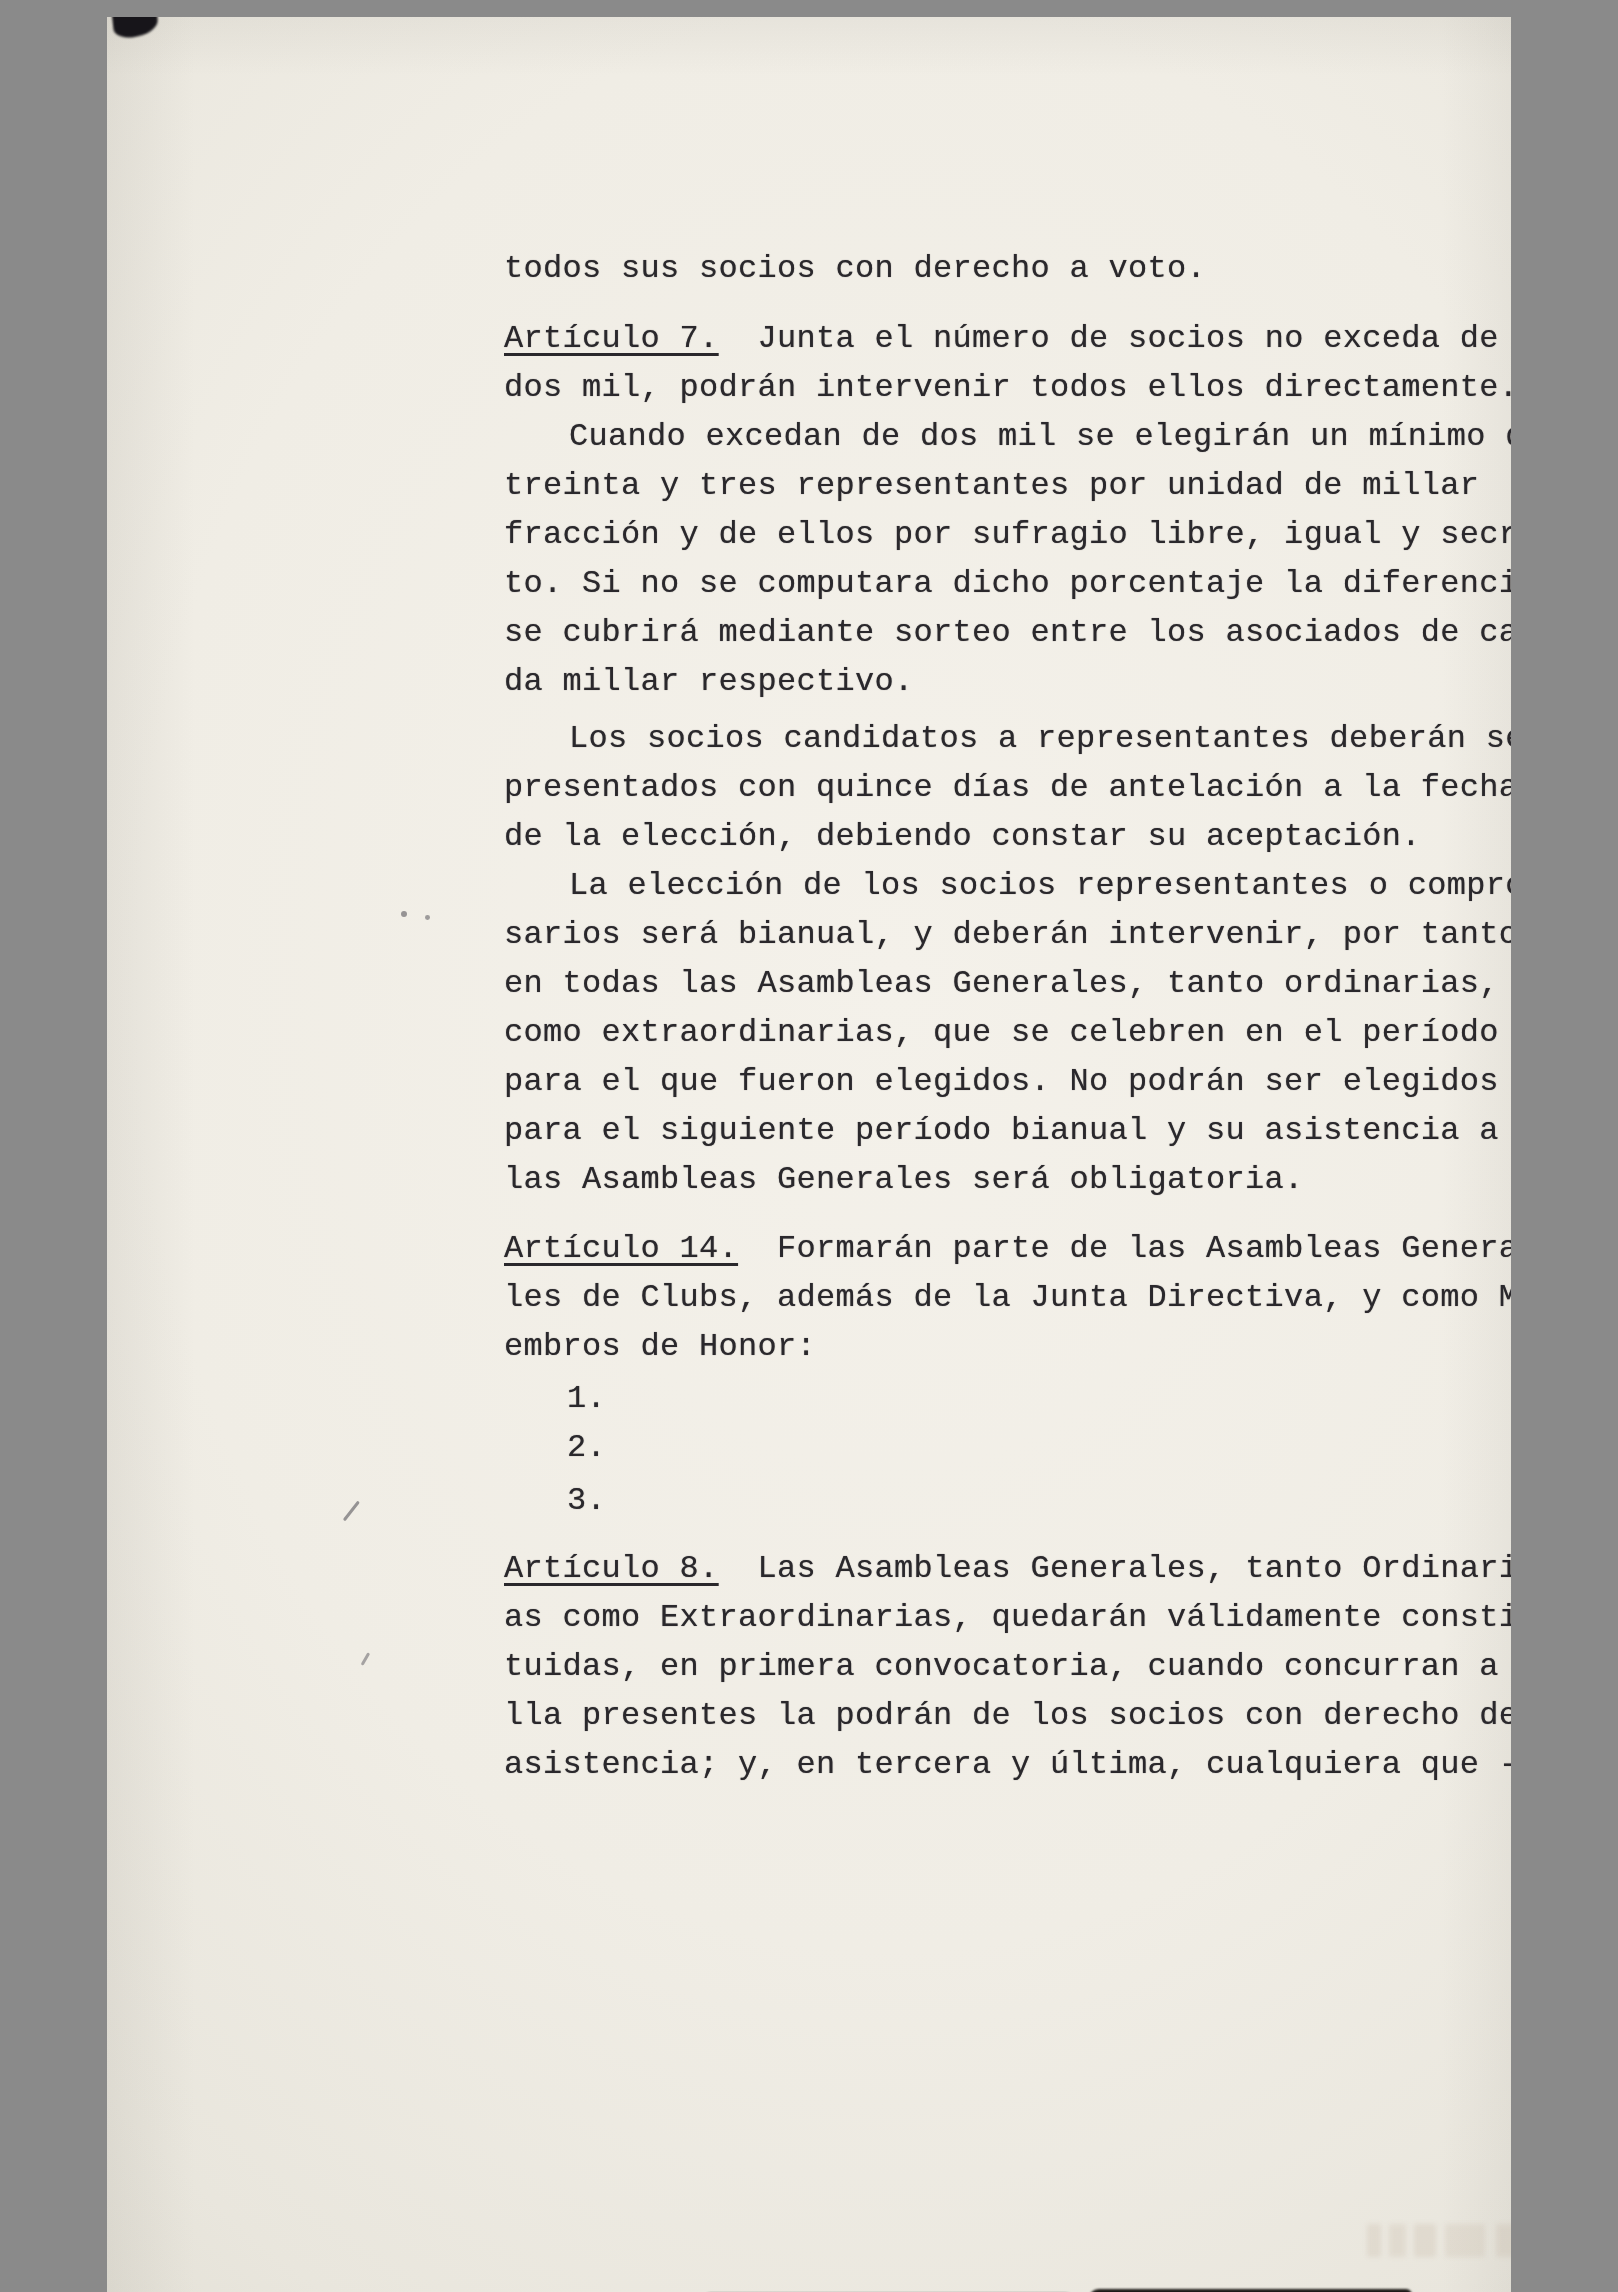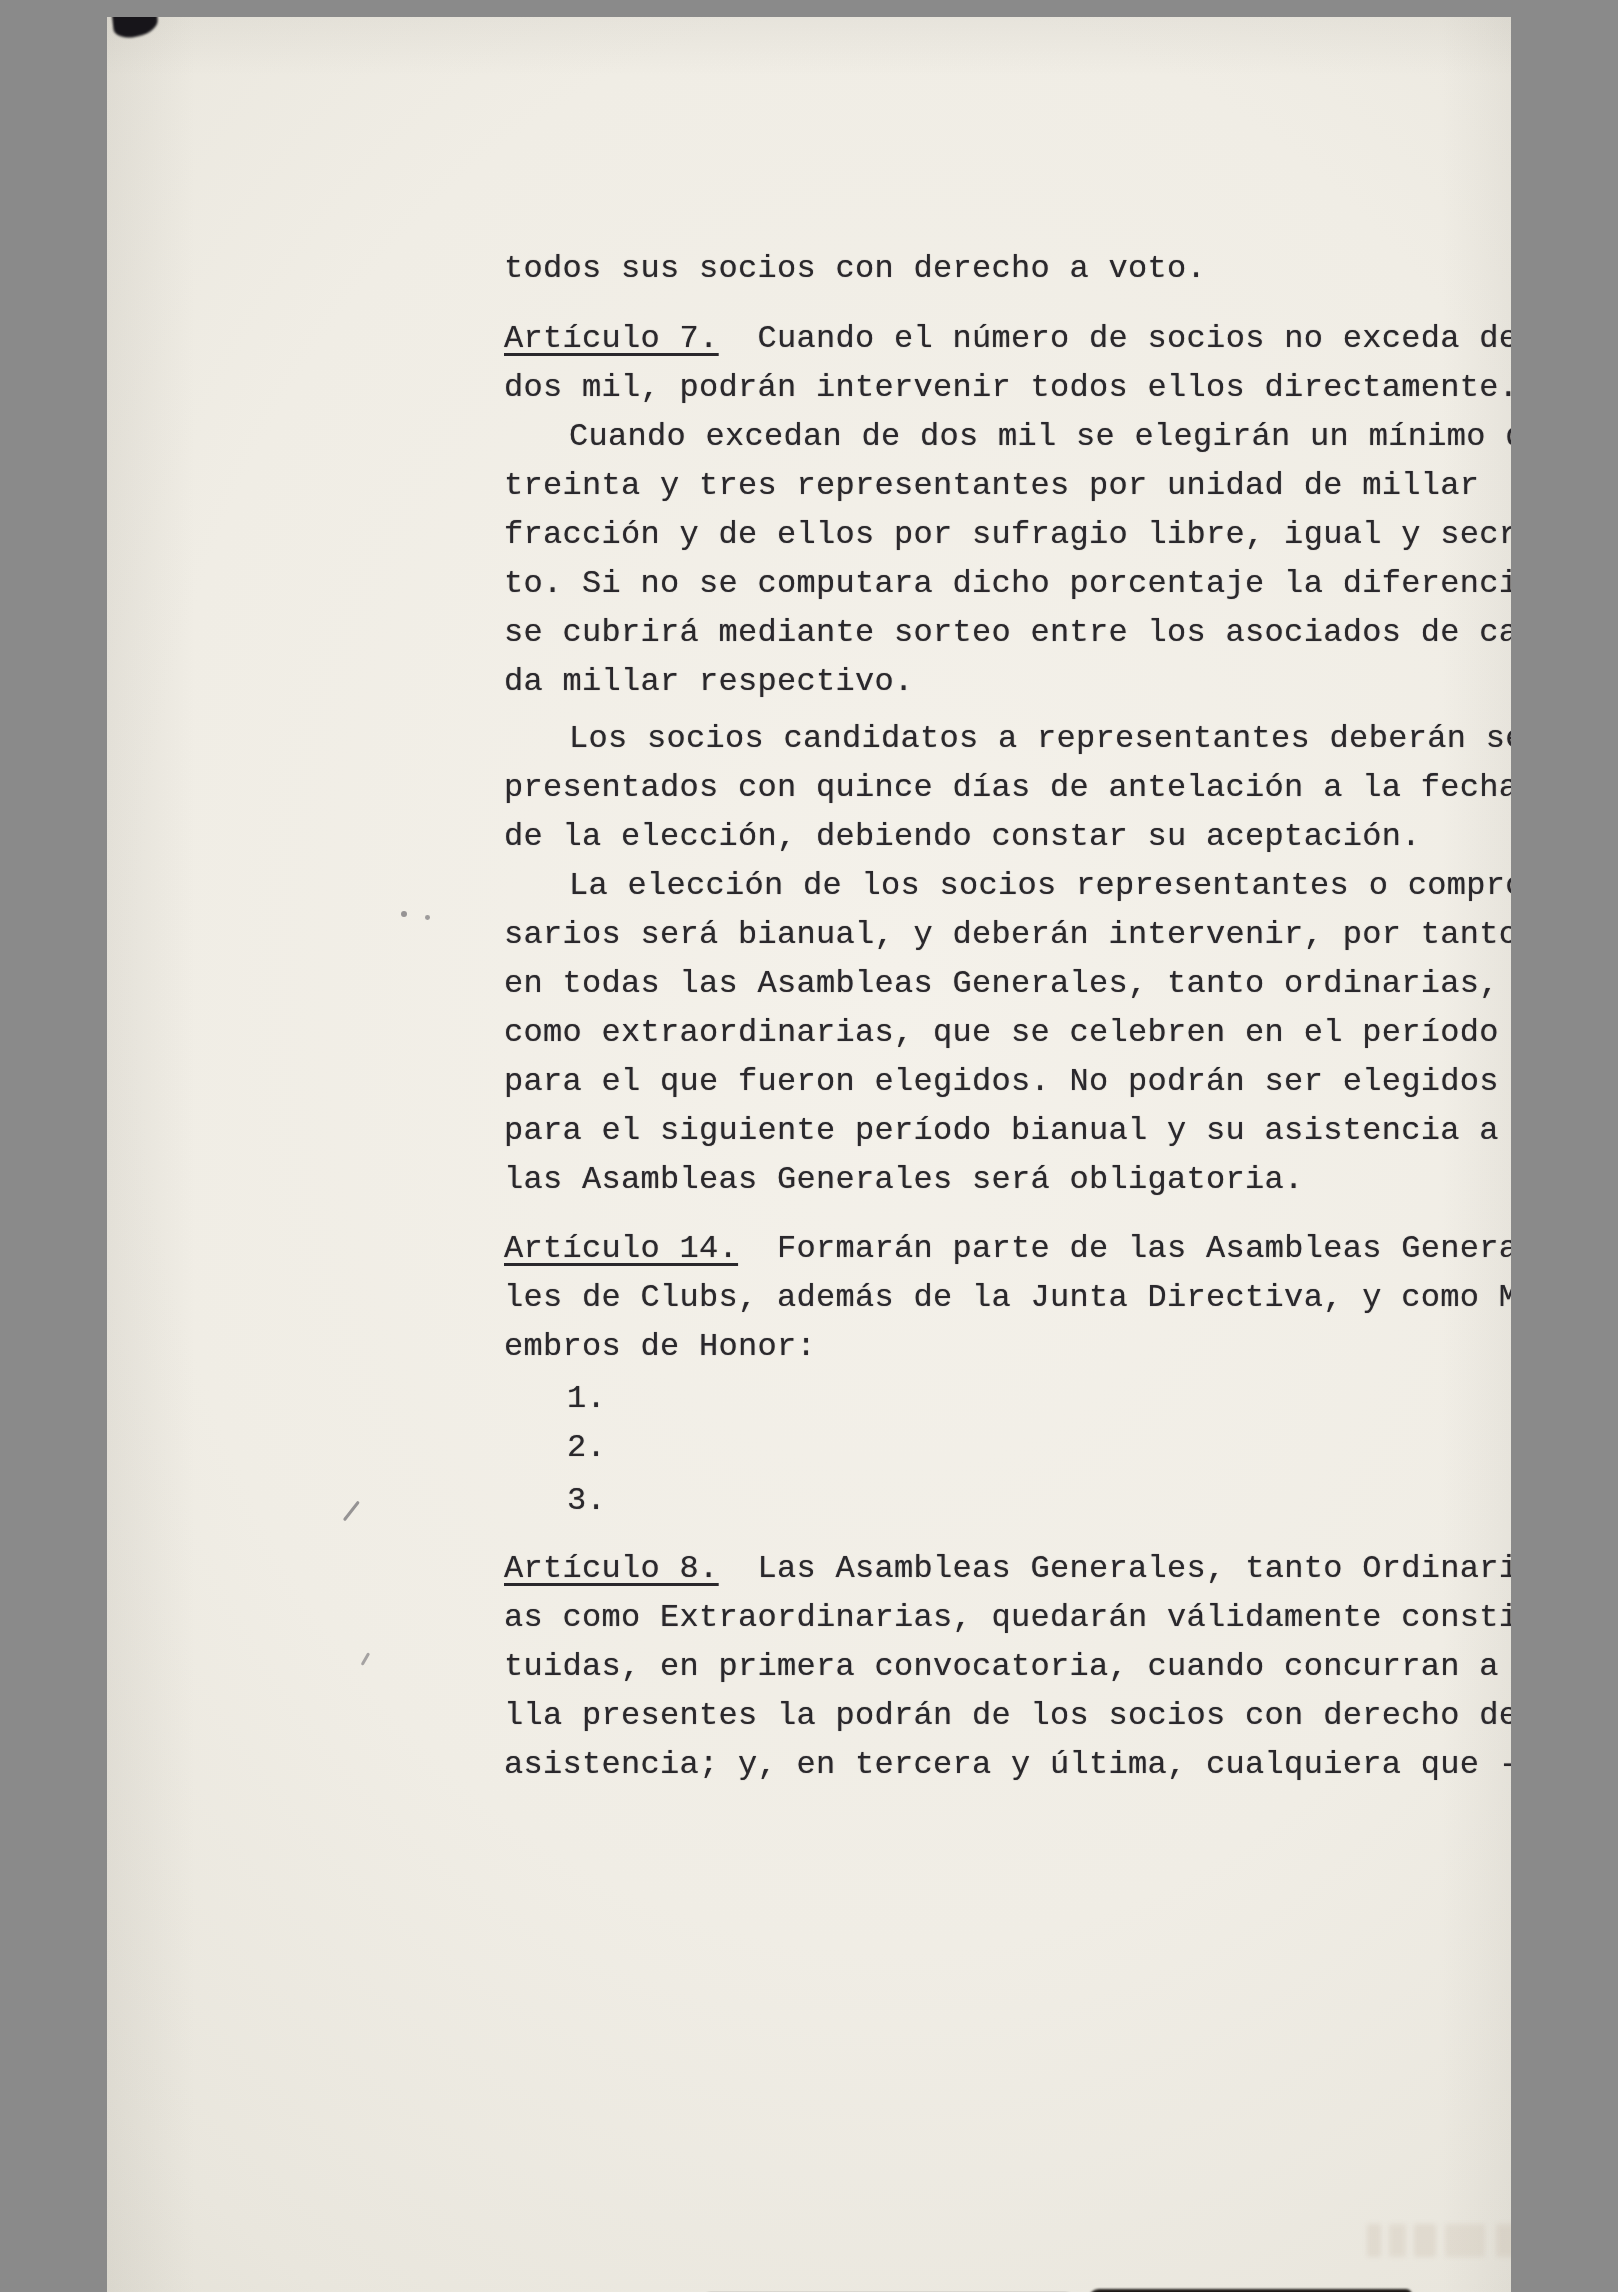--- a/index.html
+++ b/index.html
@@ -139,21 +139,21 @@
 </style>
 </head>
 <body>
 
 <div class="page">
 
   <div class="text-block">
 
     <p class="para">todos sus socios con derecho a voto.</p>
 
-    <p class="para mt-21"><span class="art-label">Artículo 7.</span><span>  Cuando el número de socios no exceda de
+    <p class="para mt-21"><span class="art-label">Artículo 7.</span><span>  Junta el número de socios no exceda de
 dos mil, podrán intervenir todos ellos directamente.</span></p>
 
     <p class="para indent">Cuando excedan de dos mil se elegirán un mínimo de
 treinta y tres representantes por unidad de millar  o
 fracción y de ellos por sufragio libre, igual y secre
 to. Si no se computara dicho porcentaje la diferencia
 se cubrirá mediante sorteo entre los asociados de ca-
 da millar respectivo.</p>
 
     <p class="para indent mt-9">Los socios candidatos a representantes deberán ser

